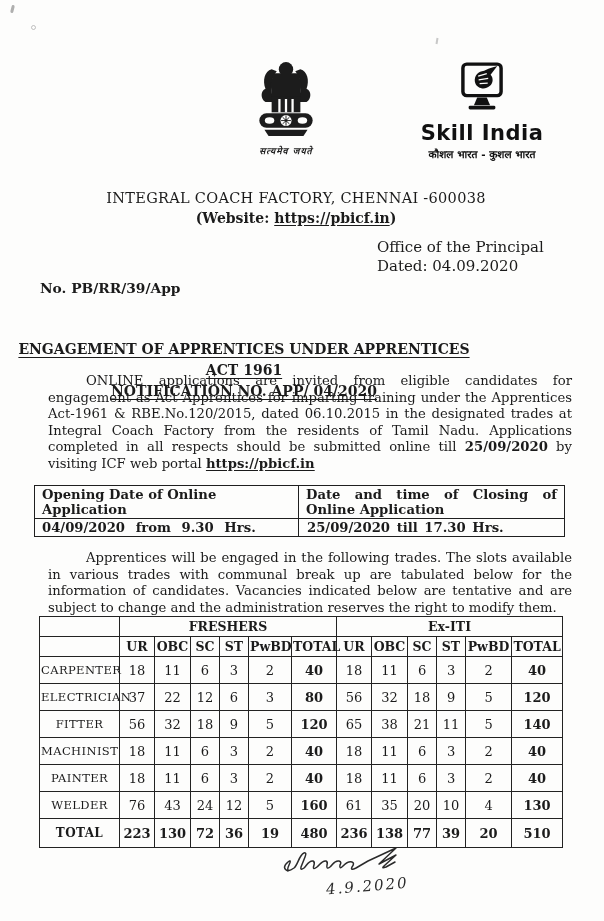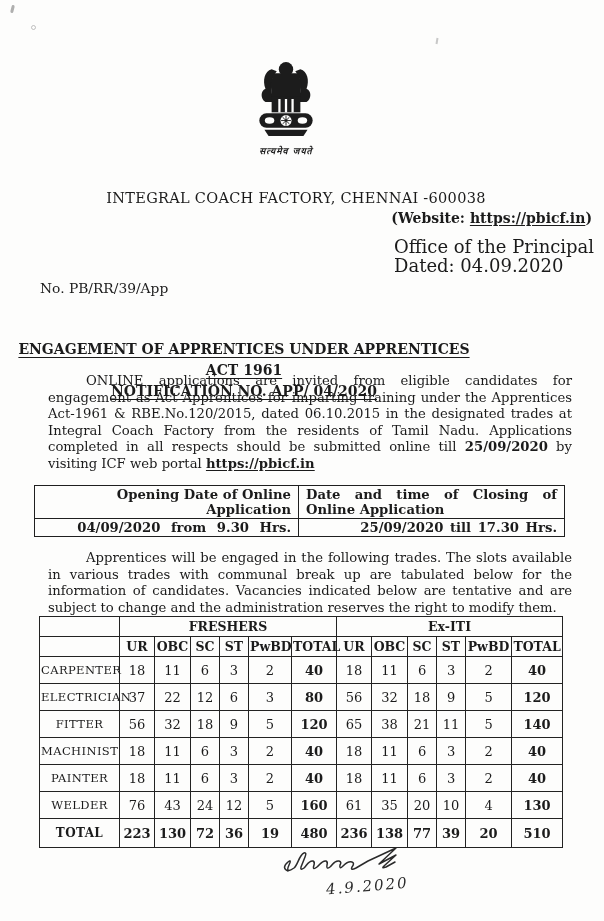--- a/index.html
+++ b/index.html
@@ -18,38 +18,38 @@
   .artifact-c { position:absolute; left:436px; top:38px; width:2px; height:6px; background:#a5a5a5; transform:rotate(10deg); opacity:.6; }
 
   
   .emblem { position:absolute; left:250px; top:60px; width:72px; text-align:center;font-style:italic; }
   .emblem-motto { font-size:9px; font-weight:bold; margin-top:2px; font-family:"DejaVu Sans", sans-serif; letter-spacing:1px; }
   .skill-india { position:absolute; left:412px; top:62px; width:140px; text-align:center; font-family:"DejaVu Sans", sans-serif; }
   .skill-title { font-size:21px; font-weight:bold; letter-spacing:.5px; margin-top:3px; color:#111; }
   .skill-hindi { font-size:10.5px; font-weight:bold; margin-top:2px; color:#111; }
 
   .org-name { position:absolute; left:0; top:190px; width:592px; text-align:center; font-size:14.5px; letter-spacing:.3px; }
-  .website-line { position:absolute; left:0; top:210px; width:592px; text-align:right; font-size:14px; font-weight:bold; }
+  .website-line { position:absolute; left:0; top:210px; width:592px; text-align:center; font-size:14px; font-weight:bold; }
   .website-line .url { text-decoration:underline; text-underline-offset:2px; }
 
-  .office-block { position:absolute; left:394px; top:238px; font-size:18px; line-height:18.5px; }
-  .ref-no { position:absolute; left:40px; top:280px; font-size:13.8px; }
+  .office-block { position:absolute; left:377px; top:238px; font-size:15px; line-height:18.5px; }
+  .ref-no { position:absolute; left:40px; top:280px; font-size:13.8px;font-weight:bold; }
 
   .title-block { position:absolute; left:0; top:339px; width:488px; text-align:center; font-size:14px; font-weight:bold; line-height:21px; }
   .title-block .tline { text-decoration:underline; text-underline-offset:3px; }
 
   .para { position:absolute; left:48px; width:524px; font-size:13.2px; line-height:16.6px; text-align:justify; text-indent:38px; }
   .para-1 { top:373px; }
   .para-2 { top:550px; }
   .b { font-weight:bold; }
   .bu { font-weight:bold; text-decoration:underline; text-underline-offset:2px; }
 
   table { border-collapse:collapse; }
   .dates-table { position:absolute; left:34px; top:485px; width:531px; table-layout:fixed; }
-  .dates-table td { border:1.5px solid #1f1f1f; font-weight:bold; font-size:13.2px; padding:1px 7px; vertical-align:top;text-align:right; }
+  .dates-table td { border:1.5px solid #1f1f1f; font-weight:bold; font-size:13.2px; padding:1px 7px; vertical-align:top; }
   .dates-table .c1 { width:264px; }
   .dates-table .closing-hdr { text-align:justify; }
   .dates-table .val { word-spacing:6px; }
   .dates-table .val2 { word-spacing:2px;padding-left:8px; }
 
   .main-table { position:absolute; left:39px; top:616px; width:523px; table-layout:fixed; font-size:13px; }
   .main-table th, .main-table td { border:1px solid #222; text-align:center; vertical-align:middle; padding:0 1px; }
   .main-table thead th { font-size:12.5px; font-weight:bold; height:20px; font-family:"DejaVu Serif", serif; }
   .main-table tbody td { height:27px; font-size:13px; }
   .main-table tbody td:first-child { font-size:11.5px; letter-spacing:.4px; }
@@ -85,20 +85,31 @@
         <circle cx="28" cy="59" r="1.2" fill="#1c1c1c"></circle>
         <path d="M28,54 v10 M23.2,59 h9.6 M24.6,55.6 l6.8,6.8 M31.4,55.6 l-6.8,6.8" stroke="#1c1c1c" stroke-width=".9" fill="none"></path>
         <ellipse cx="12" cy="59" rx="4.6" ry="3.2" fill="#fdfdfc"></ellipse>
         <ellipse cx="44" cy="59" rx="4.6" ry="3.2" fill="#fdfdfc"></ellipse>
         <path d="M7,68 h42 l-4,6 h-34 z"></path>
       </g>
     </svg>
     <div class="emblem-motto">सत्यमेव जयते</div>
   </div>
 
+  <div class="skill-india">
+    <svg width="42" height="52" viewBox="0 0 44 54">
+      <rect x="2" y="2" width="40" height="33" rx="4" fill="none" stroke="#111" stroke-width="3.6"></rect>
+      <path d="M31,6 L38,4 L31,13 C34,16 34,22 30,25 C25,29.5 17,27.5 15,22 C13,16.5 16.5,10.5 22,9.5 C25,8.8 28,7 31,6 Z" fill="#111"></path>
+      <path d="M18,14.5 l9,-2.5 M18.5,18.5 l10,-1.5 M19.5,22.5 l8.5,-.5" stroke="#fdfdfc" stroke-width="1.3" fill="none"></path>
+      <path d="M17,37 h10 l3.5,8 h-17 z" fill="#111"></path>
+      <rect x="8" y="45.5" width="28" height="4" rx="1.5" fill="#111"></rect>
+    </svg>
+    <div class="skill-title">Skill India</div>
+    <div class="skill-hindi">कौशल भारत - कुशल भारत</div>
+  </div>
 
   <div class="org-name">INTEGRAL COACH FACTORY, CHENNAI -600038</div>
 
   <div class="website-line"><span>(Website: </span><span class="url">https://pbicf.in</span><span>)</span></div>
 
   <div class="office-block">
     <div>Office of the Principal</div>
     <div>Dated: 04.09.2020</div>
   </div>
 

